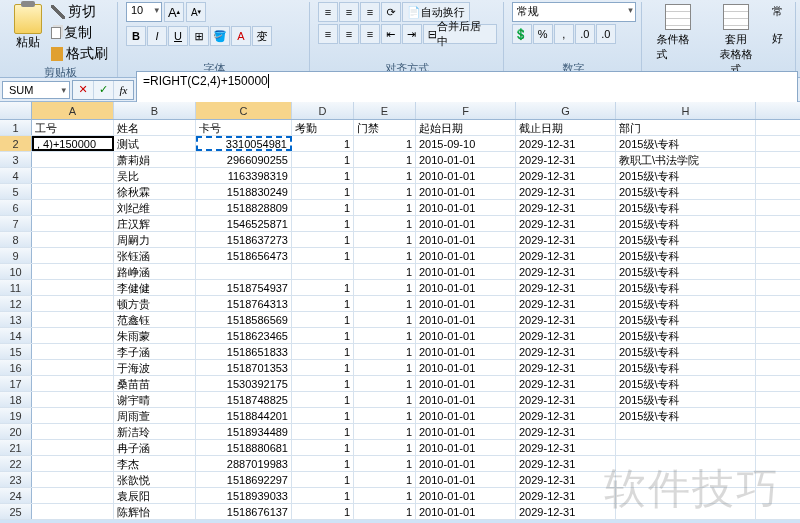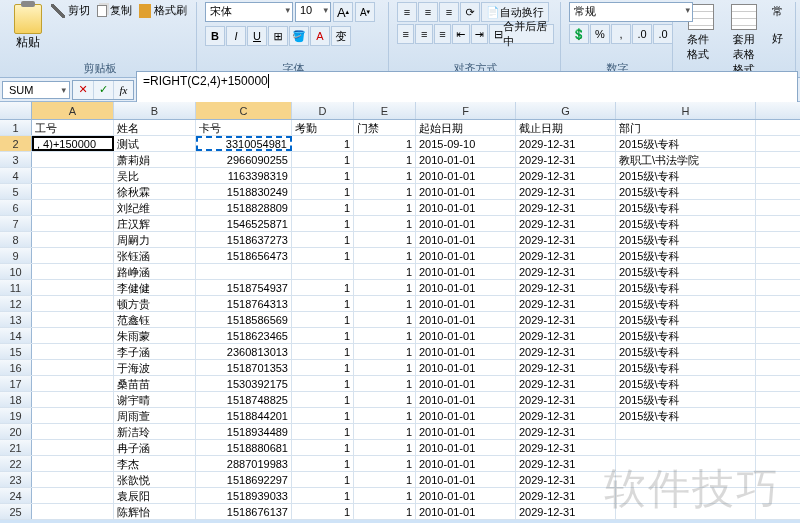--- a/index.html
+++ b/index.html
@@ -4,21 +4,21 @@
 <style>
 * { margin: 0; padding: 0; box-sizing: border-box; }
 body { font-family: "Microsoft YaHei", Arial, sans-serif; font-size: 12px; background: #cfe3f7; overflow: hidden; width: 800px; height: 523px; position: relative; }
 .ribbon { background: linear-gradient(#e4edf7, #d0e0f0); border-bottom: 1px solid #9bb7d5; padding: 2px 4px 0 4px; height: 78px; display: flex; gap: 2px; }
 .ribbon-group { border-right: 1px solid #b4c9e0; padding: 0 6px; display: flex; flex-direction: column; justify-content: space-between; }
 .group-content { display: flex; gap: 2px; align-items: flex-start; flex: 1; }
 .group-label { font-size: 11px; text-align: center; color: #3c5a78; padding: 1px 0; }
 .paste-btn { display: flex; flex-direction: column; align-items: center; padding: 2px 4px; cursor: pointer; }
 .paste-icon { width: 28px; height: 30px; background: linear-gradient(#fff3c0, #f5d060); border: 1px solid #c0a030; border-radius: 2px; position: relative; }
 .paste-icon::before { content: ""; position: absolute; top: -4px; left: 6px; width: 14px; height: 6px; background: #888; border-radius: 2px; }
-.small-btns { display: flex; gap: 1px; font-size: 11px; }
+.small-btns { display: flex; flex-direction: column; gap: 1px; font-size: 14px; }
 .small-btn { display: flex; align-items: center; gap: 3px; padding: 1px 3px; cursor: pointer; white-space: nowrap; }
 .sb-icon { width: 14px; height: 14px; display: inline-block; }
 .icon-cut { background: linear-gradient(45deg, transparent 40%, #666 40%, #666 60%, transparent 60%); }
 .icon-copy { background: #fff; border: 1px solid #888; box-shadow: 2px -2px 0 #ddd; width: 10px; height: 12px; }
 .icon-brush { background: #e0a030; width: 12px; height: 14px; }
 .font-row { display: flex; gap: 2px; align-items: center; margin-bottom: 2px; }
 .combo { background: #fff; border: 1px solid #8aa8c8; padding: 1px 14px 1px 4px; font-size: 11px; height: 20px; position: relative; }
 .combo::after { content: "▾"; position: absolute; right: 2px; top: 2px; font-size: 9px; color: #555; }
 .btn-row { display: flex; gap: 1px; }
 .tb { width: 20px; height: 20px; border: 1px solid #b4c9e0; background: #e8f0f8; display: flex; align-items: center; justify-content: center; font-size: 11px; cursor: pointer; }
@@ -77,21 +77,20 @@
             <span>格式刷</span>
           </div>
       </div>
     </div>
     <div class="group-label">剪贴板</div>
   </div>
 
   <div class="ribbon-group" style="min-width:190px">
     <div class="group-content" style="flex-direction:column">
       <div class="font-row">
-        <div class="combo" style="width:88px"><span>宋体</span></div>
         <div class="combo" style="width:36px"><span>10</span></div>
         <div class="tb">
             <span style="font-size:13px">A</span>
             <sup style="font-size:7px">▴</sup>
           </div>
         <div class="tb">
             <span style="font-size:10px">A</span>
             <sup style="font-size:7px">▾</sup>
           </div>
       </div>
@@ -349,21 +348,21 @@
         <div class="cell col-D num">1</div>
         <div class="cell col-E num">1</div>
         <div class="cell col-F">2010-01-01</div>
         <div class="cell col-G">2029-12-31</div>
         <div class="cell col-H">2015级\专科</div>
       </div>
       <div class="row">
         <div class="rowh">15</div>
         <div class="cell col-A"></div>
         <div class="cell col-B">李子涵</div>
-        <div class="cell col-C num">2360813013</div>
+        <div class="cell col-C num">1518651833</div>
         <div class="cell col-D num">1</div>
         <div class="cell col-E num">1</div>
         <div class="cell col-F">2010-01-01</div>
         <div class="cell col-G">2029-12-31</div>
         <div class="cell col-H">2015级\专科</div>
       </div>
       <div class="row">
         <div class="rowh">16</div>
         <div class="cell col-A"></div>
         <div class="cell col-B">于海波</div>

